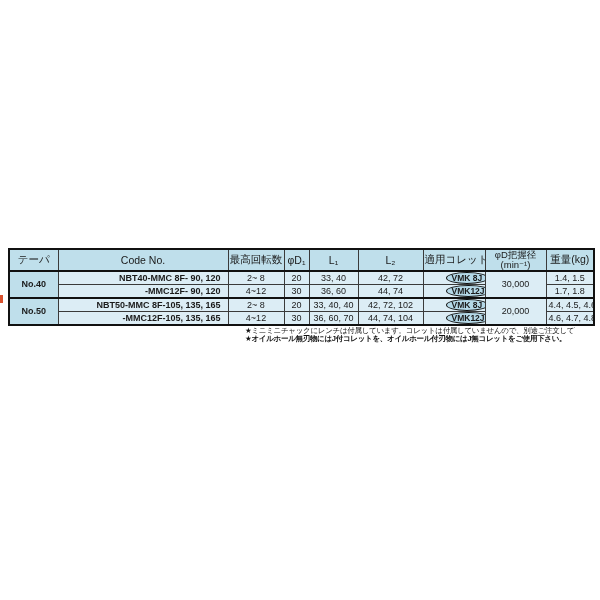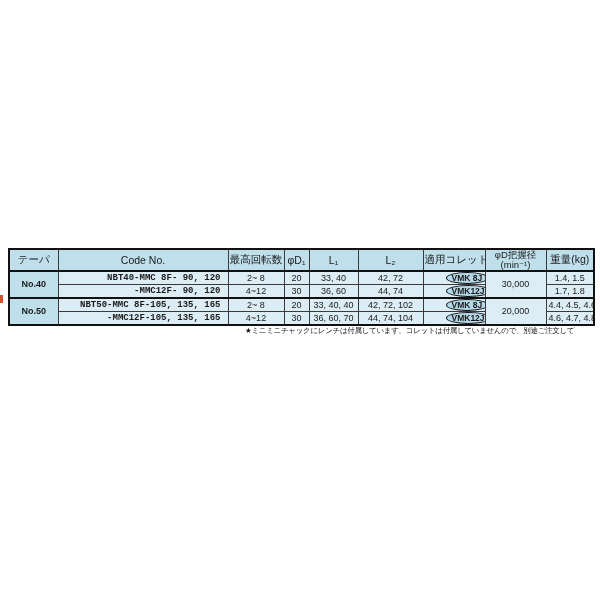--- a/index.html
+++ b/index.html
@@ -14,21 +14,21 @@
                border:2px solid #111; }
   table.spec td, table.spec th { border:1px solid #3a3a3a; overflow:hidden;
                white-space:nowrap; text-align:center; vertical-align:middle; }
 
   tr.head th { background:#bfdfeb; height:21px; font-size:10.5px; font-weight:normal;
                border-bottom:2px solid #111; padding:0 1px; }
   tr.head th .hline { display:block; line-height:10px; font-size:9.5px; }
 
   tr.datarow td { background:#dcedf5; height:13.5px; font-size:9px; line-height:11px; padding:0 2px; }
   td.taper { background:#bfdfeb !important; font-size:15px; font-weight:bold; }
-  td.code  { text-align:right !important; font-weight:bold; font-size:9.5px; padding-right:7px !important;font-family:Liberation Mono, monospace; }
+  td.code  { text-align:right !important; font-weight:bold; font-size:9.5px; padding-right:7px !important; }
   td.rpm   { font-size:9.5px; }
   tr.group-start td { border-top:2px solid #111; }
 
   .badge { display:inline-block; background:#b5d9e8; border:1px solid #111;
            border-radius:50%; padding:0 5px; font-weight:bold; font-size:8.5px;
            line-height:10px; min-width:40px;margin-left:20px; }
 
   .notes { position:absolute; left:245px; top:327px; width:330px; }
   .note-line { font-size:7.5px; line-height:8px; letter-spacing:-0.3px; color:#111;
                white-space:nowrap; overflow:hidden; }
@@ -110,15 +110,16 @@
         <td>44, 74, 104</td>
         <td><span class="badge">VMK12J</span></td>
         <td>4.6, 4.7, 4.8</td>
       </tr>
     </tbody>
       </table>
   </div>
 
   <div class="notes">
     <div class="note-line">★ミニミニチャックにレンチは付属しています。コレットは付属していませんので、別途ご注文して下さい。☞P.33</div>
+    <div class="note-line bold">★オイルホール無刃物にはJ付コレットを、オイルホール付刃物にはJ無コレットをご使用下さい。</div>
   </div>
 
 </div>
 
 </body></html>

